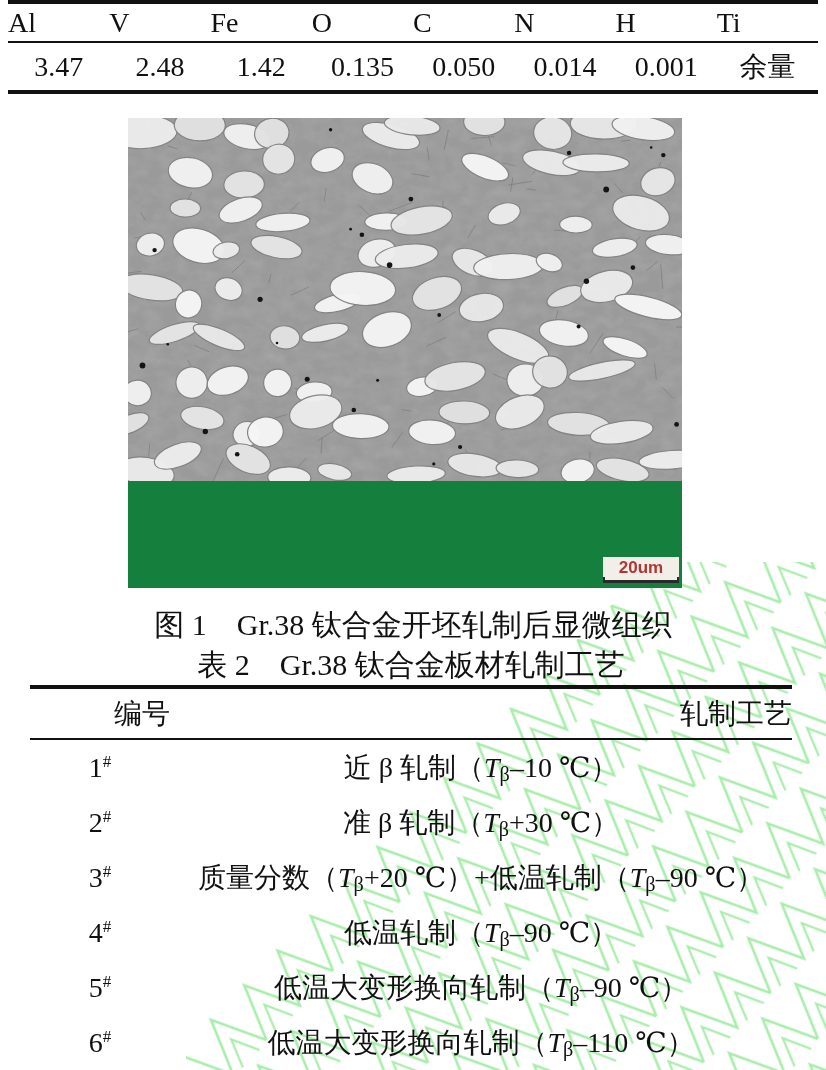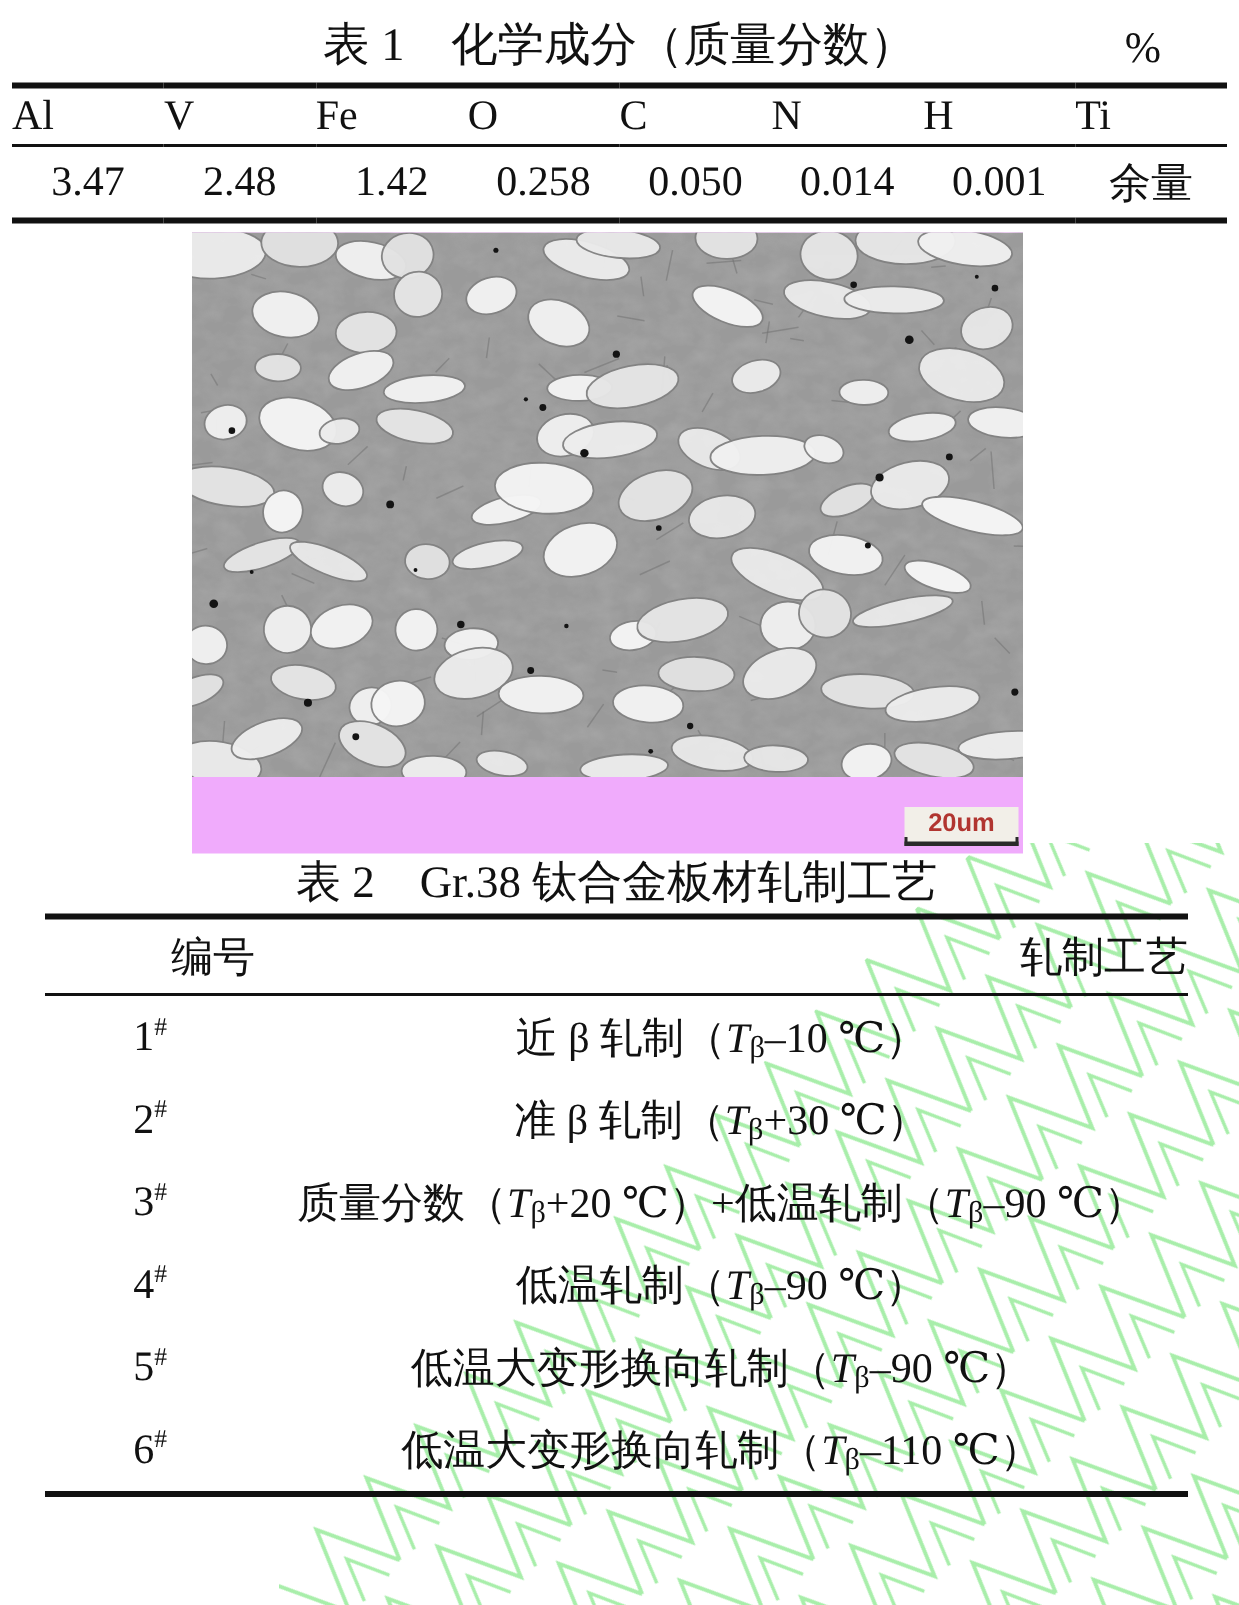--- a/index.html
+++ b/index.html
@@ -15,21 +15,21 @@
   
   .t1-titlebar{position:relative;padding-top:8px;height:47px;text-align:center;font-size:31px;line-height:44px;}
   .t1-unit{position:absolute;right:52px;top:12px;font-size:29px;line-height:40px;}
   table{border-collapse:collapse;}
   .t1{width:810px;margin:0 8px;border-top:4px solid #111;border-bottom:4px solid #111;font-size:28px;table-layout:fixed;}
   .t1 thead tr{border-bottom:2px solid #111;}
   .t1 th{font-weight:normal;height:37px;text-align:left;padding:0;}
   .t1 td{height:47px;text-align:center;padding:0;}
 
   
-  .micro{position:relative;width:554px;height:414px;margin:6px 0 0 128px;background:#f0abfc;overflow:hidden;}
+  .micro{position:relative;width:554px;height:470px;margin:24px 0 0 128px;background:#15803d;overflow:hidden;}
   .micro svg{position:absolute;left:0;top:0;}
   .scalebar{position:absolute;right:3px;bottom:5px;width:76px;background:#f2efe8;padding-top:1px;}
   .scalebar-text{display:block;text-align:center;font-family:"Liberation Sans","DejaVu Sans",sans-serif;
     font-size:17px;font-weight:bold;color:#b13530;line-height:19px;}
   .scalebar-line{height:6px;box-sizing:border-box;
     border-bottom:3px solid #2a2a2a;border-left:2px solid #2a2a2a;border-right:2px solid #2a2a2a;}
 
   .caption{margin-top:17px;height:40px;text-align:center;font-size:30px;line-height:40px;}
 
   
@@ -56,44 +56,40 @@
       </pattern>
       <clipPath id="wmclip">
           <polygon points="468,0 640,0 640,508 0,508 0,472"></polygon>
         </clipPath>
     </defs>
     <rect width="640" height="508" fill="url(#wmz)" clip-path="url(#wmclip)"></rect>
   </svg>
 
   <div class="content">
 
-    <div class="t1-titlebar">
-      <span>表 1　化学成分（质量分数）</span>
-      <span class="t1-unit">%</span>
-    </div>
 
     <table class="t1">
       <thead>
           <tr id="t1-head">
             <th>Al</th>
             <th>V</th>
             <th>Fe</th>
             <th>O</th>
             <th>C</th>
             <th>N</th>
             <th>H</th>
             <th>Ti</th>
           </tr>
         </thead>
       <tbody>
           <tr id="t1-body">
             <td>3.47</td>
             <td>2.48</td>
             <td>1.42</td>
-            <td>0.258</td>
+            <td>0.135</td>
             <td>0.050</td>
             <td>0.014</td>
             <td>0.001</td>
             <td>余量</td>
           </tr>
         </tbody>
     </table>
 
     <div class="micro">
       <svg id="micro-svg" width="554" height="363" viewBox="0 0 554 363">
@@ -289,20 +285,21 @@
           <circle cx="504.9" cy="149.6" r="2.3" fill="#141414"></circle>
           <circle cx="14.5" cy="247.5" r="2.9" fill="#141414"></circle>
           <circle cx="26.6" cy="132.1" r="2.2" fill="#141414"></circle>
         </svg>
       <div class="scalebar">
         <span class="scalebar-text">20um</span>
         <div class="scalebar-line"></div>
       </div>
     </div>
 
+    <div class="caption">图 1　Gr.38 钛合金开坯轧制后显微组织</div>
 
     <div class="t2-title">表 2　Gr.38 钛合金板材轧制工艺</div>
 
     <table class="t2">
       <thead>
         <tr>
           <th class="col-no">编号</th>
           <th>轧制工艺</th>
         </tr>
       </thead>

